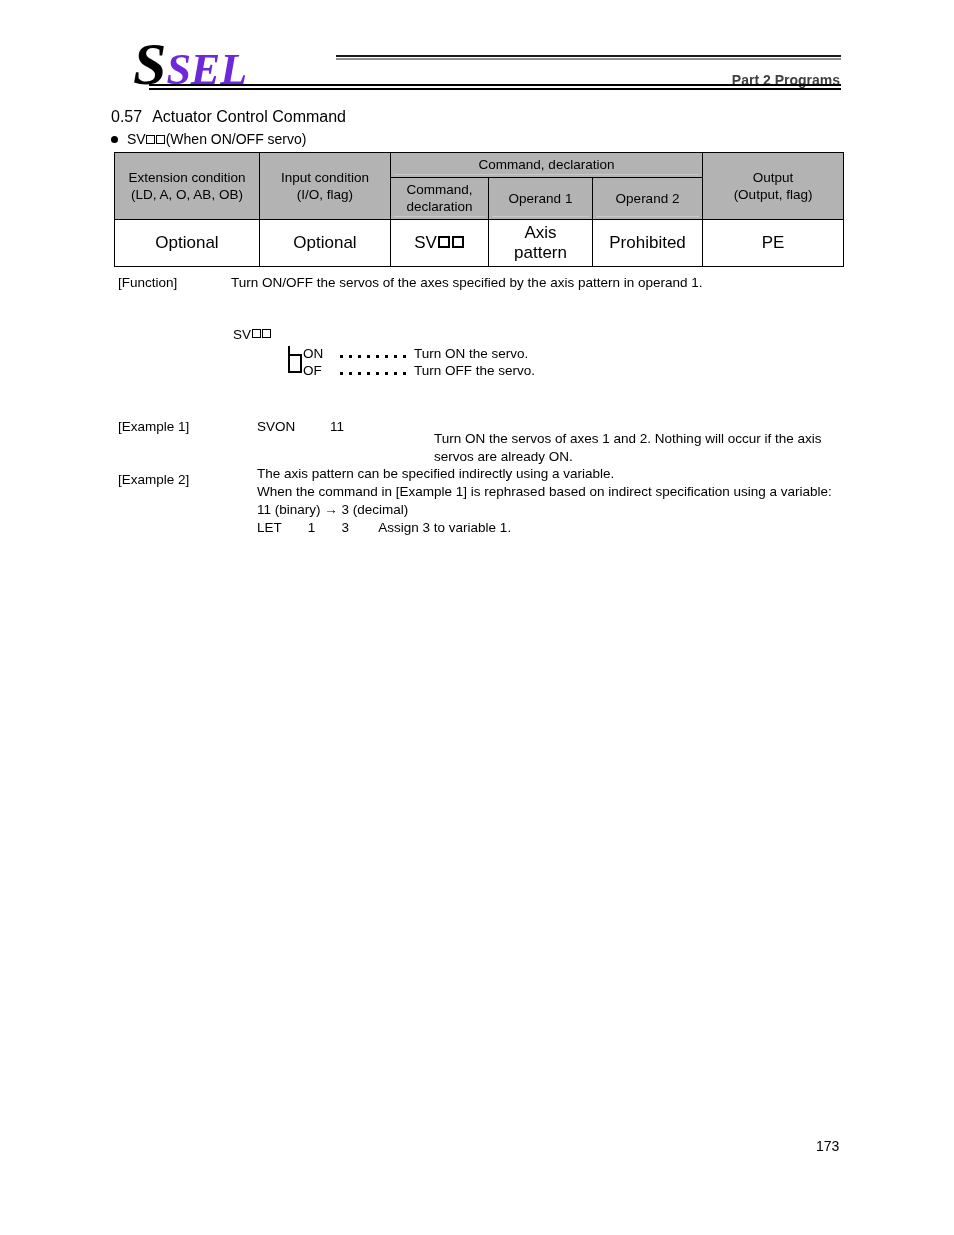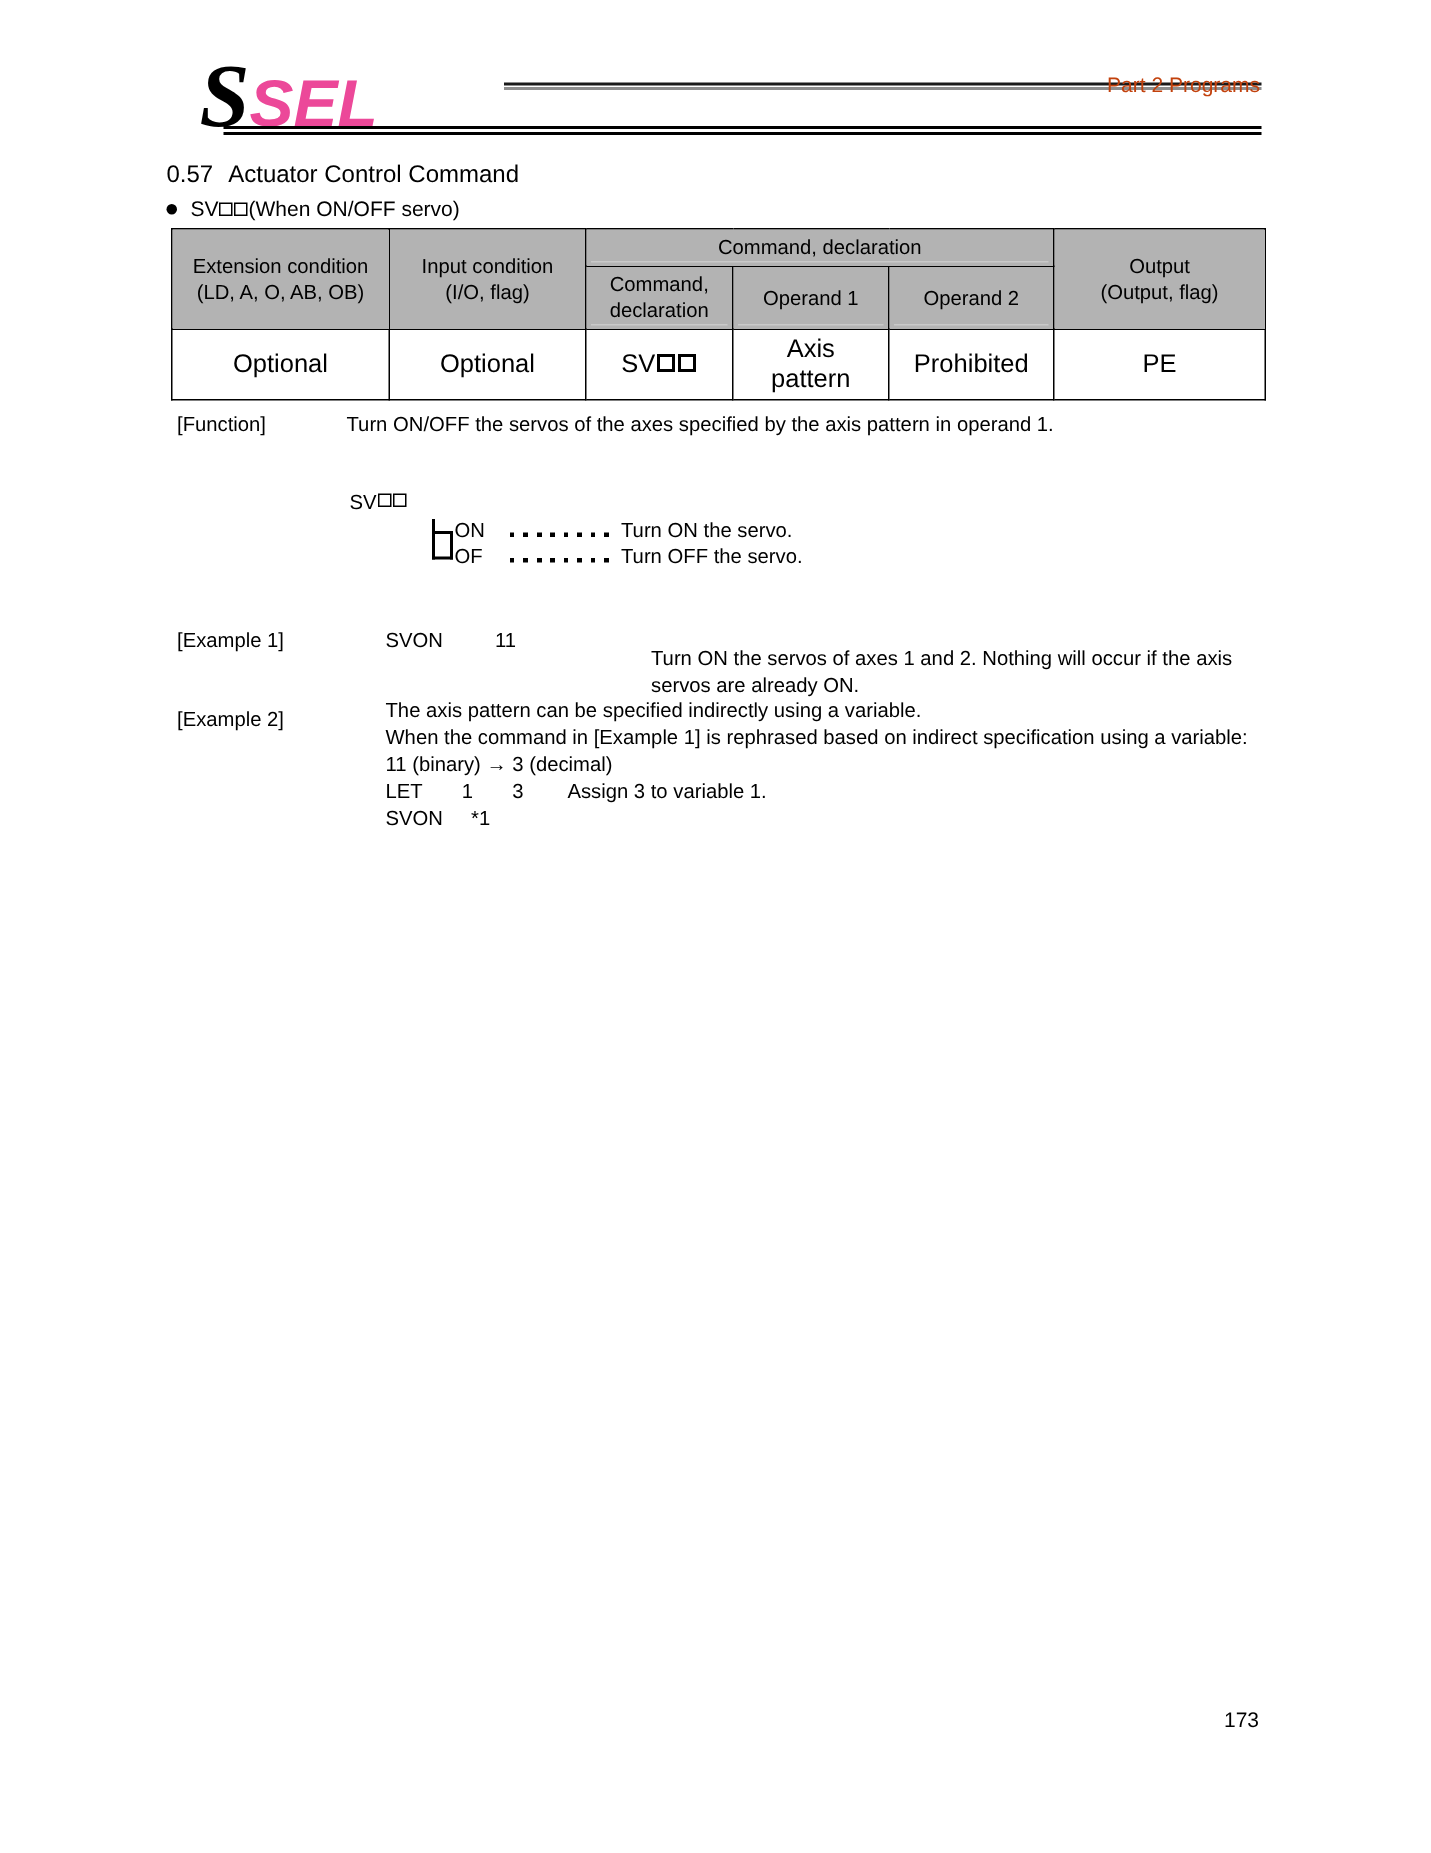--- a/index.html
+++ b/index.html
@@ -35,28 +35,28 @@
   .logo-s {
     font-family: "Liberation Serif", serif;
     font-style: italic;
     font-weight: bold;
     font-size: 60px;
     line-height: 56px;
     letter-spacing: -2px;
     color: #000;
   }
   .logo-sel {
-    font-family: Liberation Sans, sans-serif;
+    font-family: Liberation Serif, serif;
     font-style: italic;
     font-weight: bold;
     font-size: 44px;
     line-height: 46px;
     letter-spacing: 0px;
     margin-left: 2px;
-    color: #ec4899;
+    color: #6d28d9;
   }
   
   .hdr-rule-top {
     position: absolute;
     left: 336px;
     top: 55px;
     width: 505px;
     height: 2px;
     background: #1a1a1a;
   }
@@ -64,24 +64,25 @@
     position: absolute;
     left: 336px;
     top: 58px;
     width: 505px;
     height: 2px;
     background: #8d8d8d;
   }
   .hdr-part-label {
     position: absolute;
     right: 114px;
-    top: 48px;
+    top: 72px;
     font-size: 14px;
-    color: #c2410c;
-    white-space: nowrap;
+    color: #404040;
+    white-space: nowrap;
+    font-weight: bold;
   }
   .hdr-rule-bot {
     position: absolute;
     left: 149px;
     top: 84px;
     width: 692px;
     height: 2px;
     background: #000;
   }
   .hdr-rule-bot2 {
@@ -411,16 +412,15 @@
 <div class="txt ex1-cmd">SVON</div>
 <div class="txt ex1-arg">11</div>
 <div class="txt-wrap ex1-desc">Turn ON the servos of axes 1 and 2. Nothing will occur if the axis servos are already ON.</div>
 
 <div class="txt lbl-ex2">[Example 2]</div>
 <div class="txt-wrap ex2-body">
   <div>The axis pattern can be specified indirectly using a variable.</div>
   <div>When the command in [Example 1] is rephrased based on indirect specification using a variable:</div>
   <div class="ex2-line">11 (binary) → 3 (decimal)</div>
   <div class="code-row">LET       1       3        Assign 3 to variable 1.</div>
-  <div class="code-row">SVON     *1</div>
 </div>
 
 <div class="page-num">173</div>
 
 </body></html>

